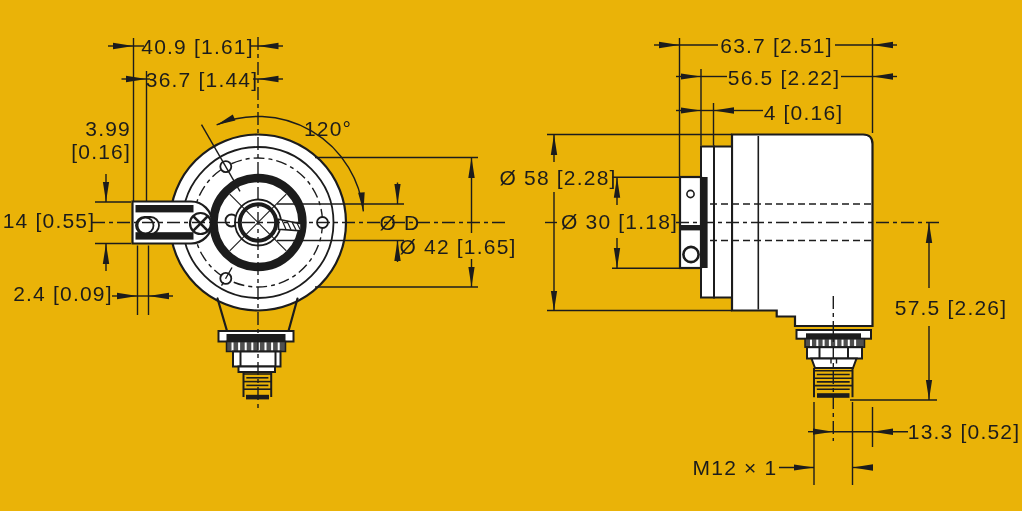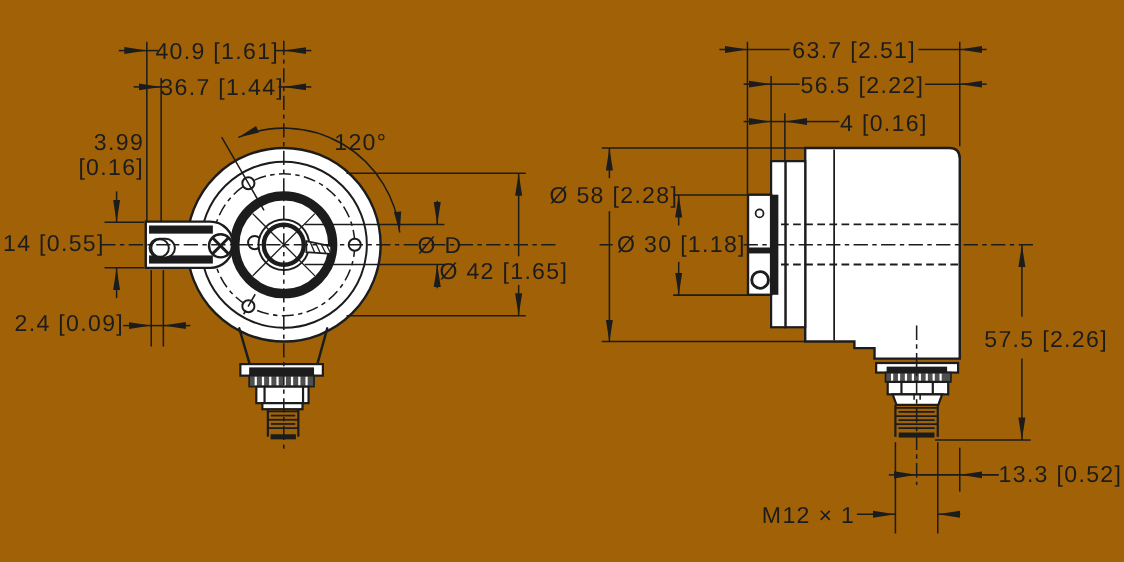--- a/index.html
+++ b/index.html
@@ -1,16 +1,16 @@
 <!DOCTYPE html>
 <html><head>
 <meta charset="utf-8">
 <style>
   html,body{margin:0;padding:0;background:#fff;}
-  #stage{width:1022px;height:511px;background:#a16207;position:relative;overflow:hidden;}
+  #stage{width:1022px;height:511px;background:#eab308;position:relative;overflow:hidden;}
   svg{display:block}
   .s  {stroke:#1c1c1c;stroke-width:2.2;fill:none;stroke-linecap:round}
   .sw {stroke:#1c1c1c;stroke-width:2.2;fill:#fff}
   .s2 {stroke:#1c1c1c;stroke-width:2;fill:none}
   .sw2{stroke:#1c1c1c;stroke-width:2;fill:#fff}
   .s18{stroke:#1c1c1c;stroke-width:1.8;fill:none}
   .s18w{stroke:#1c1c1c;stroke-width:1.8;fill:#fff}
   .s16{stroke:#1c1c1c;stroke-width:1.6;fill:none}
   .s16w{stroke:#1c1c1c;stroke-width:1.6;fill:#fff}
   .hair{stroke:#1c1c1c;stroke-width:1.2;fill:none}

